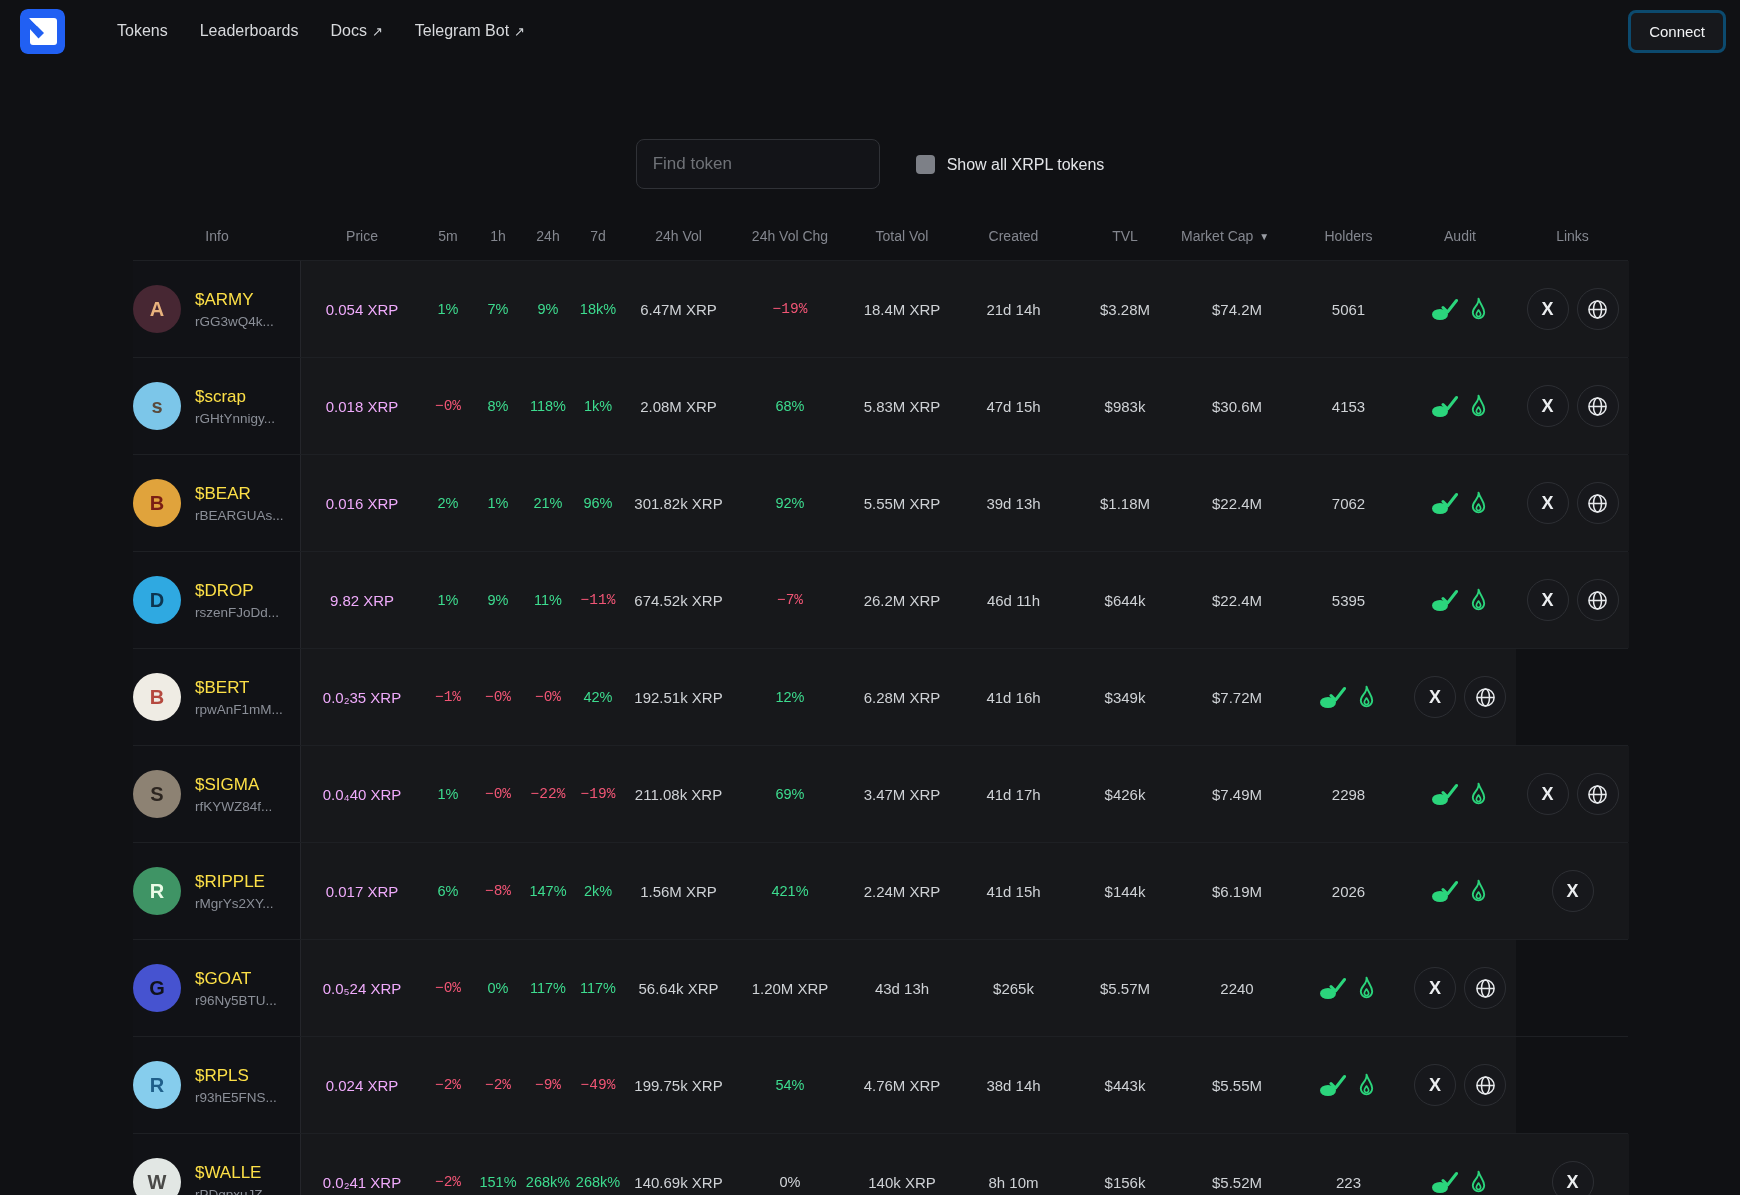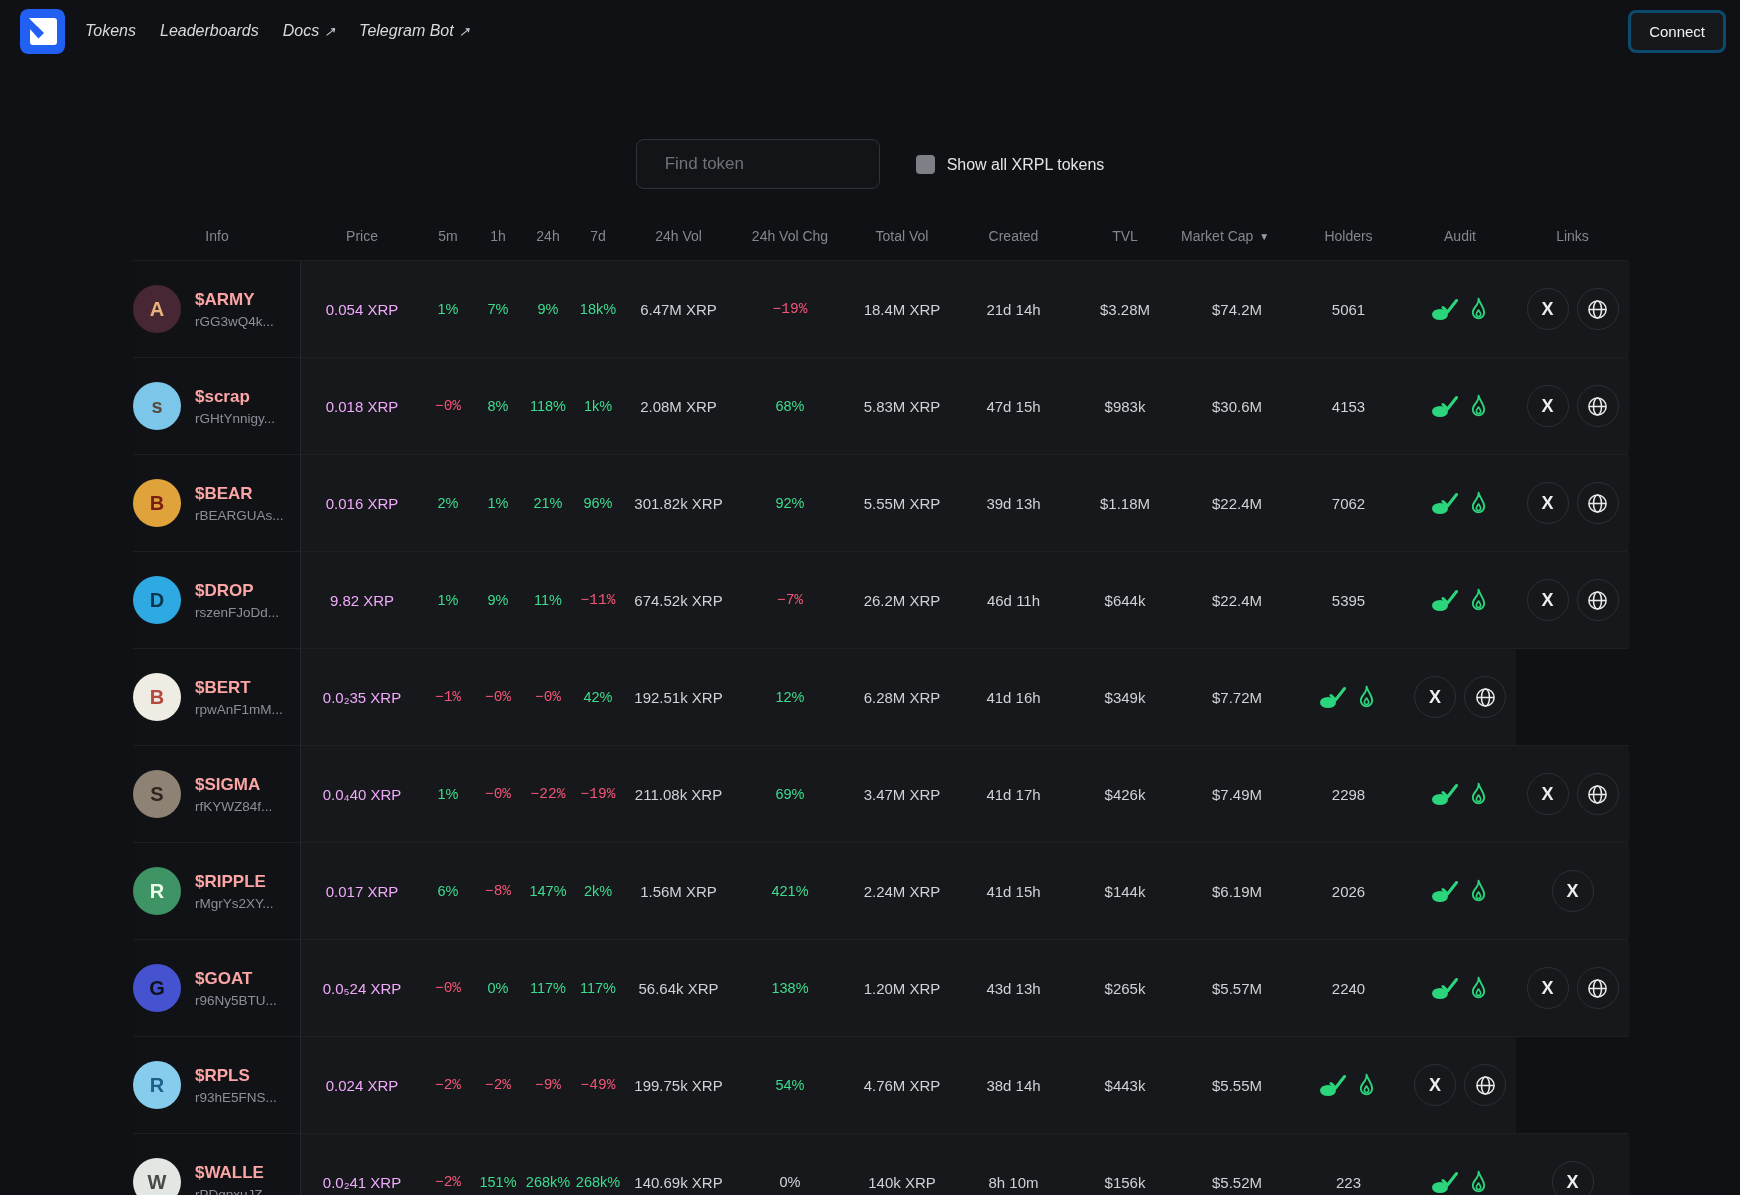--- a/index.html
+++ b/index.html
@@ -6,34 +6,34 @@
   html,body { width:1740px; height:1195px; overflow:hidden; }
   body {
     background:#101114;
     font-family:"Liberation Sans", sans-serif;
     color:#e9ebee;
     position:relative;
   }
   
   .topbar{ height:62px; display:flex; align-items:center; padding:0 14px 0 20px; }
   .brand{ width:45px; height:45px; border-radius:8px; overflow:hidden; cursor:pointer; flex:0 0 auto; }
-  .nav-items{ display:flex; align-items:center; gap:24px; margin-left:20px;font-style:italic; }
+  .nav-items{ display:flex; align-items:center; gap:32px; margin-left:52px; }
   .nav-item{ font-size:16px; color:#d8dadd; cursor:pointer; display:flex; align-items:center; gap:5px; }
   .nav-item .ext{ font-size:13px; color:#cfd2d6; }
   .spacer{ flex:1; }
   .connect-btn{
     background:#17181c; border:3px solid #0c4a6e; color:#f2f3f5;
     font-size:15px; padding:10px 18px; border-radius:8px; cursor:pointer;
     font-family:"Liberation Sans", sans-serif;
   }
   
   .search-row{ margin-top:77px; display:flex; align-items:center; justify-content:center; gap:36px; height:50px; }
   .search-box{
     width:244px; height:50px; background:#131418; border:1px solid #303237;
-    border-radius:8px; display:flex; align-items:center; padding:0 28px;
+    border-radius:8px; display:flex; align-items:center; padding:0 16px;
   }
   .search-box input{
     background:transparent; border:none; outline:none; width:100%;
     font-size:17px; color:#e9ebee; font-family:"Liberation Sans", sans-serif;
   }
   .search-box input::placeholder{ color:#6f7277; }
   .showall{ display:flex; align-items:flex-end; gap:12px; cursor:default; }
   .checkbox{ width:19px; height:19px; border-radius:4px; background:#7d8087; cursor:pointer; }
   .showall-label{ font-size:16px; color:#e3e5e8; }
   
@@ -53,21 +53,21 @@
   .cell.info{
     justify-content:flex-start; gap:14px; background:#111216;
     border-right:1px solid #25262b; padding-right:10px;
   }
   .avatar{
     width:48px; height:48px; border-radius:50%; flex:0 0 auto;
     display:flex; align-items:center; justify-content:center;
     font-weight:bold; font-size:20px;
   }
   .token-meta{ display:flex; flex-direction:column; gap:4px; text-align:left; min-width:0; }
-  .symbol{ font-size:17px; font-weight:bold; color:#fca5a5; white-space:nowrap; }
+  .symbol{ font-size:17px; font-weight:normal; color:#fde047; white-space:nowrap; }
   .address{ font-size:13.5px; color:#8b8f98; white-space:nowrap; }
   .price{ color:#f0abfc;text-align:right; }
   .pct{ font-size:14.5px; }
   .up{ color:var(--green); }
   .down{ color:var(--red);font-family:Liberation Mono, monospace; }
   .neutral{ color:var(--neutral); }
   .audit-icons{ display:flex; align-items:center; gap:9px; }
   .links-wrap{ display:flex; gap:8px; align-items:center; justify-content:center; }
   .link-btn{
     width:42px; height:42px; border-radius:50%; border:1px solid #2d2f34;
@@ -493,21 +493,20 @@
         <div class="symbol">$GOAT</div>
         <div class="address">r96Ny5BTU...</div>
       </div>
     </div>
     <div class="cell price">0.0₅24 XRP</div>
     <div class="cell pct down">−0%</div>
     <div class="cell pct up">0%</div>
     <div class="cell pct up">117%</div>
     <div class="cell pct up">117%</div>
     <div class="cell">56.64k XRP</div>
-    <div class="cell pct up">138%</div>
     <div class="cell">1.20M XRP</div>
     <div class="cell">43d 13h</div>
     <div class="cell">$265k</div>
     <div class="cell">$5.57M</div>
     <div class="cell">2240</div>
     <div class="cell">
       <div class="audit-icons">
         <svg width="27" height="23" viewBox="0 0 27 23">
           <ellipse cx="9" cy="16.5" rx="8" ry="5.5" fill="#2bd57c"></ellipse>
           <path d="M12 9.5 L16.5 14 L25.5 2.5" stroke="#2bd57c" stroke-width="3" fill="none" stroke-linecap="round" stroke-linejoin="round"></path>

